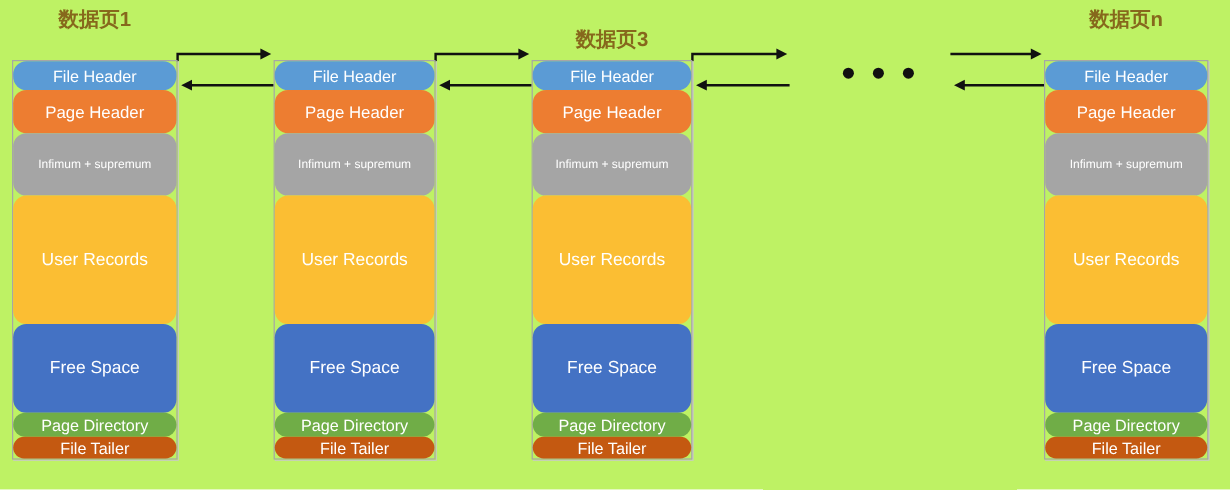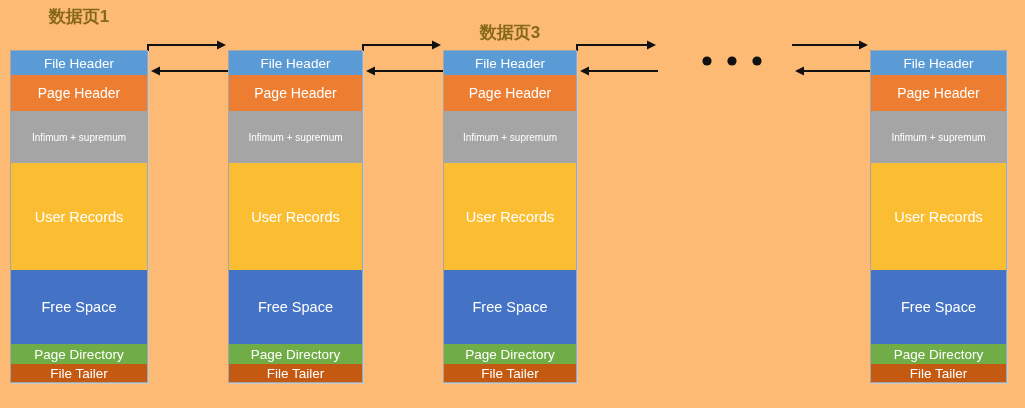--- a/index.html
+++ b/index.html
@@ -1,20 +1,20 @@
 <!DOCTYPE html>
 <html><head>
 <meta charset="utf-8">
 <style>
   html, body { margin: 0; padding: 0; background: #ffffff; }
   #canvas {
     position: relative;
     width: 1025px;
     height: 408px;
-    background: #fdba74;
+    background: #bef264;
     font-family: "Liberation Sans", sans-serif;
     overflow: hidden;
   }
   .page-title {
     position: absolute;
     text-align: center;
     font-size: 17px;
     font-weight: bold;
     line-height: 26px;
     white-space: nowrap;
@@ -28,20 +28,21 @@
     flex-direction: column;
   }
   .page-section {
     box-sizing: border-box;
     display: flex;
     align-items: center;
     justify-content: center;
     text-align: right;
     overflow: hidden;
     white-space: nowrap;
+    border-radius: 11px;
   }
   #connectors {
     position: absolute;
     left: 0; top: 0;
     pointer-events: none;
   }
 </style>
 </head>
 <body>
 
@@ -89,20 +90,21 @@
     <div class="page-title" style="left: 428px; width: 164px; top: 20px; color: rgb(134, 104, 28);">数据页3</div>
     <div class="page-column" style="left: 443px; top: 50px; width: 134px; height: 333px; border-color: rgb(166, 166, 166);">
       <div class="page-section" style="height: 24px; flex: 0 0 24px; background: rgb(91, 155, 213); color: rgb(255, 255, 255); font-size: 13.5px;">File Header</div>
       <div class="page-section" style="height: 36px; flex: 0 0 36px; background: rgb(237, 125, 49); color: rgb(255, 255, 255); font-size: 14px;">Page Header</div>
       <div class="page-section" style="height: 52px; flex: 0 0 52px; background: rgb(165, 165, 165); color: rgb(255, 255, 255); font-size: 10px;">Infimum + supremum</div>
       <div class="page-section" style="height: 107px; flex: 0 0 107px; background: rgb(251, 190, 51); color: rgb(255, 255, 255); font-size: 14.5px;">User Records</div>
       <div class="page-section" style="height: 74px; flex: 0 0 74px; background: rgb(68, 114, 196); color: rgb(255, 255, 255); font-size: 14.5px;">Free Space</div>
       <div class="page-section" style="height: 20px; flex: 0 0 20px; background: rgb(112, 173, 71); color: rgb(255, 255, 255); font-size: 13.5px;">Page Directory</div>
       <div class="page-section" style="height: 18px; flex: 0 0 18px; background: rgb(196, 89, 17); color: rgb(255, 255, 255); font-size: 13.5px;">File Tailer</div>
     </div>
+    <div class="page-title" style="left: 855px; width: 167px; top: 4px; color: rgb(134, 104, 28);">数据页n</div>
     <div class="page-column" style="left: 870px; top: 50px; width: 137px; height: 333px; border-color: rgb(166, 166, 166);">
       <div class="page-section" style="height: 24px; flex: 0 0 24px; background: rgb(91, 155, 213); color: rgb(255, 255, 255); font-size: 13.5px;">File Header</div>
       <div class="page-section" style="height: 36px; flex: 0 0 36px; background: rgb(237, 125, 49); color: rgb(255, 255, 255); font-size: 14px;">Page Header</div>
       <div class="page-section" style="height: 52px; flex: 0 0 52px; background: rgb(165, 165, 165); color: rgb(255, 255, 255); font-size: 10px;">Infimum + supremum</div>
       <div class="page-section" style="height: 107px; flex: 0 0 107px; background: rgb(251, 190, 51); color: rgb(255, 255, 255); font-size: 14.5px;">User Records</div>
       <div class="page-section" style="height: 74px; flex: 0 0 74px; background: rgb(68, 114, 196); color: rgb(255, 255, 255); font-size: 14.5px;">Free Space</div>
       <div class="page-section" style="height: 20px; flex: 0 0 20px; background: rgb(112, 173, 71); color: rgb(255, 255, 255); font-size: 13.5px;">Page Directory</div>
       <div class="page-section" style="height: 18px; flex: 0 0 18px; background: rgb(196, 89, 17); color: rgb(255, 255, 255); font-size: 13.5px;">File Tailer</div>
     </div>
   </div>

